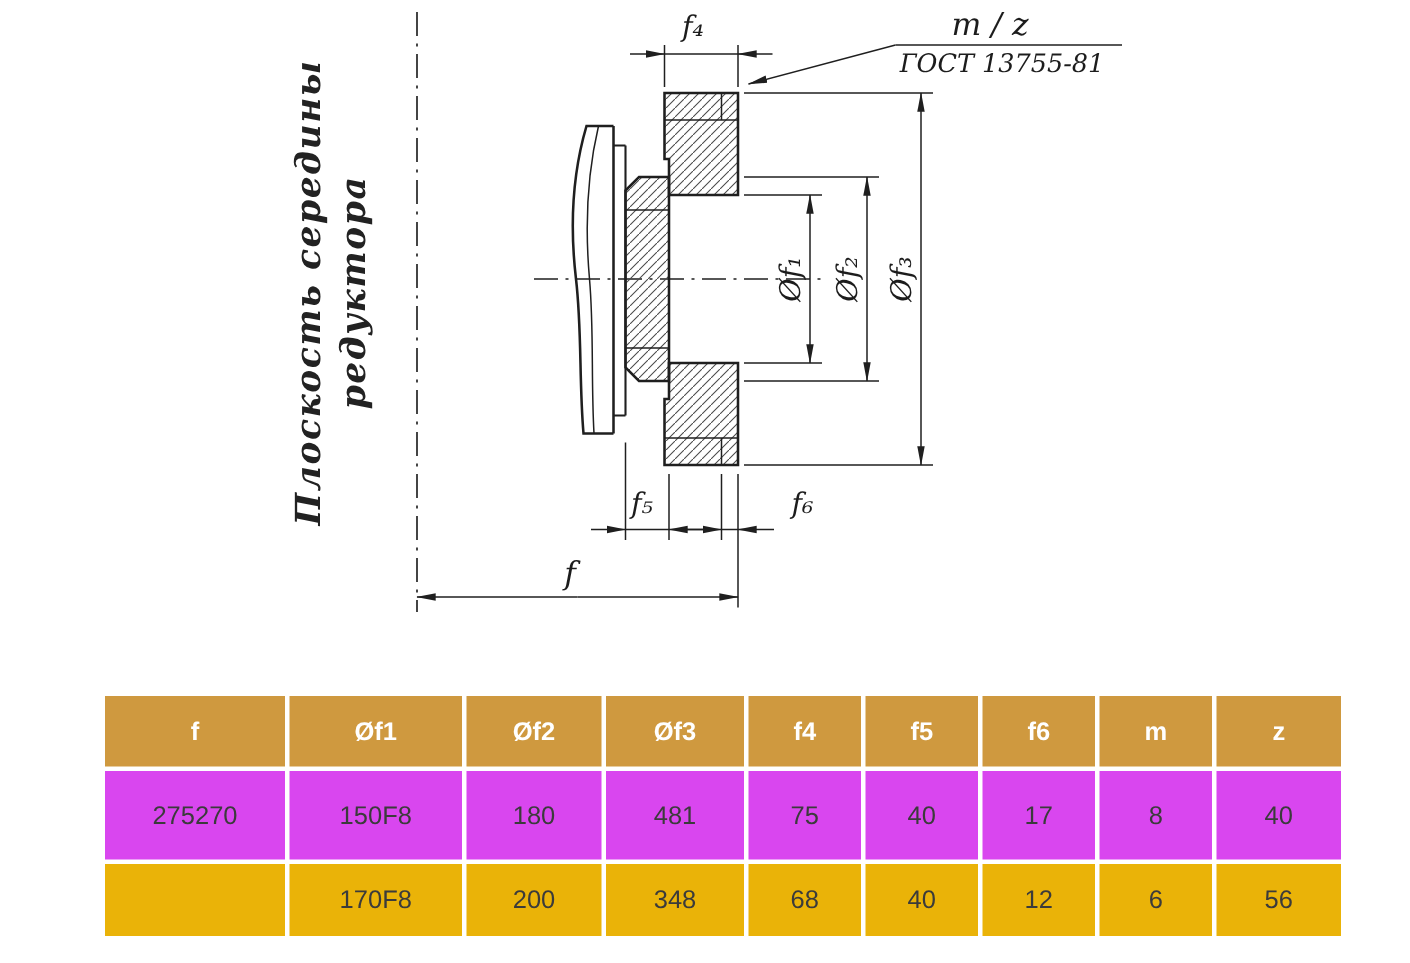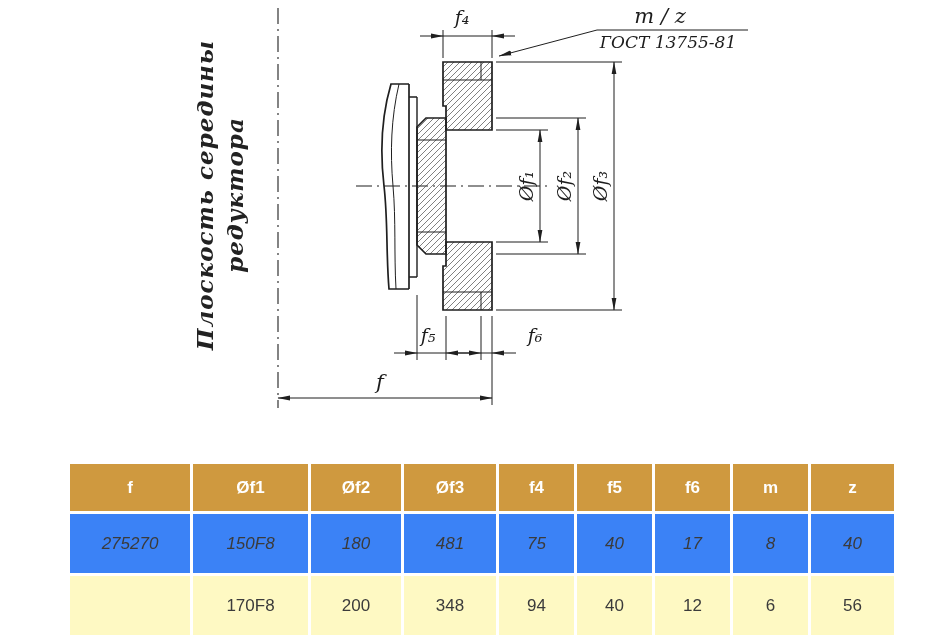--- a/index.html
+++ b/index.html
@@ -18,22 +18,22 @@
     position:absolute; left:70px; top:464px;
     display:grid;
     grid-template-columns:120px 115px 90px 92px 75px 75px 75px 75px 83px;
     gap:3px; background:#fff;
   }
   .cell { display:flex; align-items:center; justify-content:center; }
   .hcell {
     background:#cf993f; color:#ffffff; font-weight:bold; font-size:17px; height:47px;
   }
   .bcell { font-size:17px; color:#3b3b3b; }
-  .row1 .bcell { background:#3b82f6; height:59px;font-style:italic; }
-  .row2 .bcell { background:#fef9c3; height:59px; }
+  .row1 .bcell { background:#d946ef; height:59px; }
+  .row2 .bcell { background:#eab308; height:48px; }
   .trow { display:contents; }
 </style>
 </head>
 <body>
 
 <div class="stage">
 
   <svg width="940" height="460" viewBox="0 0 940 460">
     <defs>
       <pattern id="hatch" patternUnits="userSpaceOnUse" width="6" height="6">
@@ -166,21 +166,21 @@
       <div class="cell bcell">17</div>
       <div class="cell bcell">8</div>
       <div class="cell bcell">40</div>
     </div>
 
     <div class="trow row2">
       <div class="cell bcell"></div>
       <div class="cell bcell">170F8</div>
       <div class="cell bcell">200</div>
       <div class="cell bcell">348</div>
-      <div class="cell bcell">94</div>
+      <div class="cell bcell">68</div>
       <div class="cell bcell">40</div>
       <div class="cell bcell">12</div>
       <div class="cell bcell">6</div>
       <div class="cell bcell">56</div>
     </div>
   </div>
 
 </div>
 
 </body></html>

